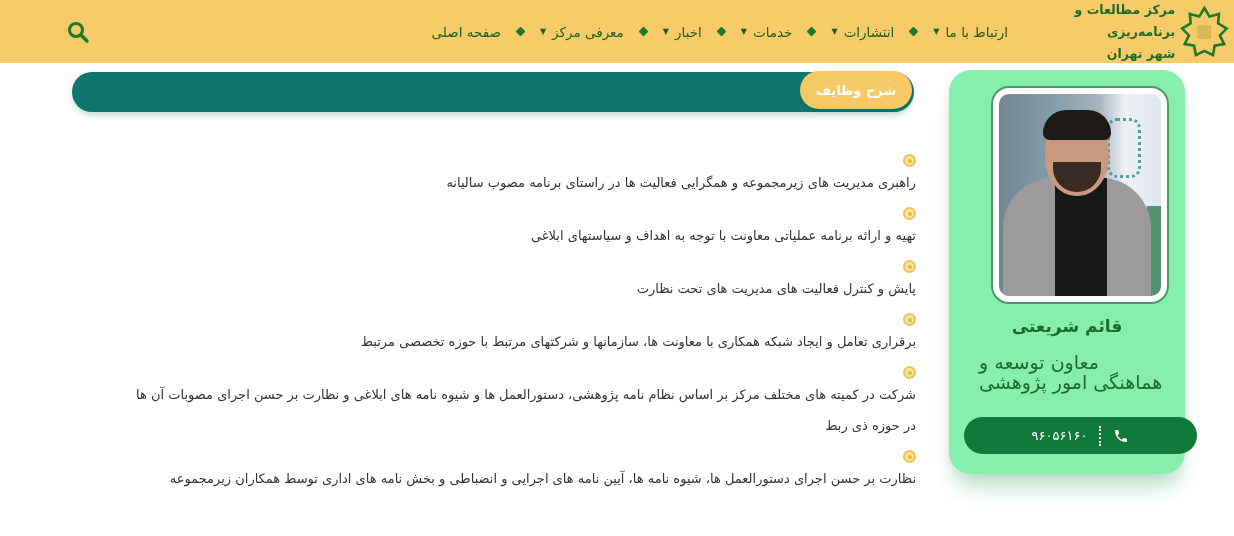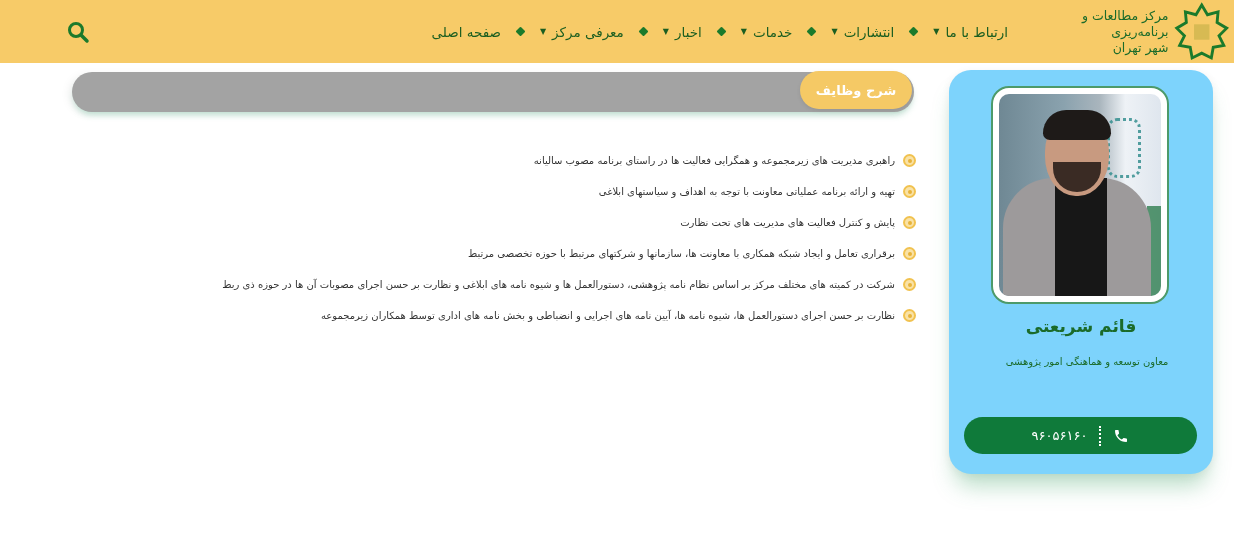--- a/index.html
+++ b/index.html
@@ -11,21 +11,21 @@
     position: absolute; left: 0; top: 0; width: 1234px; height: 63px;
     background: #f7cb68;
   }
   .logo {
     position: absolute; right: 0; top: 0; height: 63px; width: 212px;
     display: flex; align-items: center; flex-direction: row-reverse;
   }
   .logo-mark { width: 62px; height: 62px; margin-right: 2px; }
   .logo-text {
     direction: rtl; text-align: right; color: #1b6b2a;
-    font-size: 12.5px; line-height: 16px; font-weight: normal; margin-right: 2px;
+    font-size: 12.5px; line-height: 22px; font-weight: bold; margin-right: 2px;
   }
   .nav {
     position: absolute; right: 222px; top: 0; height: 63px;
     display: flex; flex-direction: row-reverse; align-items: center; direction: rtl; text-align: center;
   }
   .nav-item {
     display: flex; align-items: center; direction: rtl;
     color: #1b5e20; font-size: 13.5px; cursor: pointer; padding: 0 4px;
   }
   .nav-caret { font-size: 8px; margin-right: 6px; color: #1b5e20; }
@@ -33,22 +33,22 @@
     width: 7px; height: 7px; background: #1b7a2b; transform: rotate(45deg);
     margin: 0 12px; border-radius: 1px;
   }
   .search-btn {
     position: absolute; left: 66px; top: 20px; width: 24px; height: 24px;
     cursor: pointer;
   }
 
   
   .profile-card {
-    position: absolute; left: 949px; top: 70px; width: 264px; height: 404px;
-    background: #7dd3fc; border-radius: 22px;
+    position: absolute; left: 949px; top: 70px; width: 236px; height: 404px;
+    background: #86efac; border-radius: 22px;
     box-shadow: 0 18px 22px -6px rgba(60,160,100,0.35), 0 2px 10px rgba(0,0,0,0.06);
   }
   .photo-frame {
     position: absolute; left: 42px; top: 16px; width: 178px; height: 218px;
     border: 2px solid #4d9a6a; border-radius: 18px; padding: 6px; background: #fff;
   }
   .photo {
     width: 100%; height: 100%; border-radius: 10px; overflow: hidden; position: relative;
     background: linear-gradient(90deg, #6f8894 0%, #8aa2ae 40%, #a9b5bd 62%, #eef2f6 78%, #dfe6ee 100%);
   }
@@ -67,52 +67,52 @@
   .photo .emblem {
     position: absolute; right: 20px; top: 24px; width: 34px; height: 60px;
     border: 3px dotted #2b8a8a; border-radius: 10px; opacity: .8;
   }
 
   .person-name {
     position: absolute; left: 0; right: 0; top: 246px; text-align: center;
     color: #1b6b2a; font-size: 17px; font-weight: bold; direction: rtl;
   }
   .person-role {
-    position: absolute; left: 30px; right: 18px; top: 282px; text-align: center;
-    color: #1b6b2a; font-size: 10px; line-height: 20px; direction: rtl;
+    position: absolute; left: 30px; right: 18px; top: 282px; text-align: left;
+    color: #1b6b2a; font-size: 19px; line-height: 20px; direction: rtl;
   }
   .phone-btn {
     position: absolute; left: 15px; top: 347px; width: 233px; height: 37px;
     background: #0f7a3a; border-radius: 19px; color: #fff;
     display: flex; align-items: center; justify-content: center; cursor: pointer;
   }
   .phone-num { font-size: 13px; letter-spacing: 1px; }
   .phone-sep { height: 20px; border-left: 2px dotted #fff; margin: 0 12px; }
   .phone-icon { width: 16px; height: 16px; }
 
   
   .tab-bar {
     position: absolute; left: 72px; top: 72px; width: 842px; height: 40px;
-    background: #a3a3a3; border-radius: 20px;
+    background: #0f766e; border-radius: 20px;
     box-shadow: 0 5px 6px -2px rgba(120,190,160,0.45), -4px 2px 8px rgba(0,0,0,0.05);
   }
   .tab-active {
     position: absolute; right: 2px; top: -1px; width: 112px; height: 38px;
     background: #f5c965; border-radius: 19px; color: #fff; font-weight: bold;
     font-size: 13px; display: flex; align-items: center; justify-content: center;
     direction: rtl; cursor: pointer; box-shadow: 0 2px 4px rgba(0,0,0,0.08);
   }
 
   .duties {
     position: absolute; right: 318px; top: 145px; width: 790px; direction: rtl;
     list-style: none;
   }
   .duty {
-    display: flex; flex-direction: row; align-items: flex-start; direction: rtl;
-    color: #333; font-size: 10px; line-height: 31px; text-align: right;
+    display: flex; flex-direction: column; align-items: flex-start; direction: rtl;
+    color: #333; font-size: 13px; line-height: 31px; text-align: right;
   }
   .duty-bullet {
     flex: 0 0 auto; width: 13px; height: 13px; border-radius: 50%;
     background: #f9e2a6; border: 2px solid #f1c24f; margin-left: 8px; margin-top: 9px;
     position: relative;
   }
   .duty-bullet::after {
     content: ""; position: absolute; left: 2.5px; top: 2.5px; width: 4px; height: 4px;
     border-radius: 50%; background: #e8b33a;
   }

